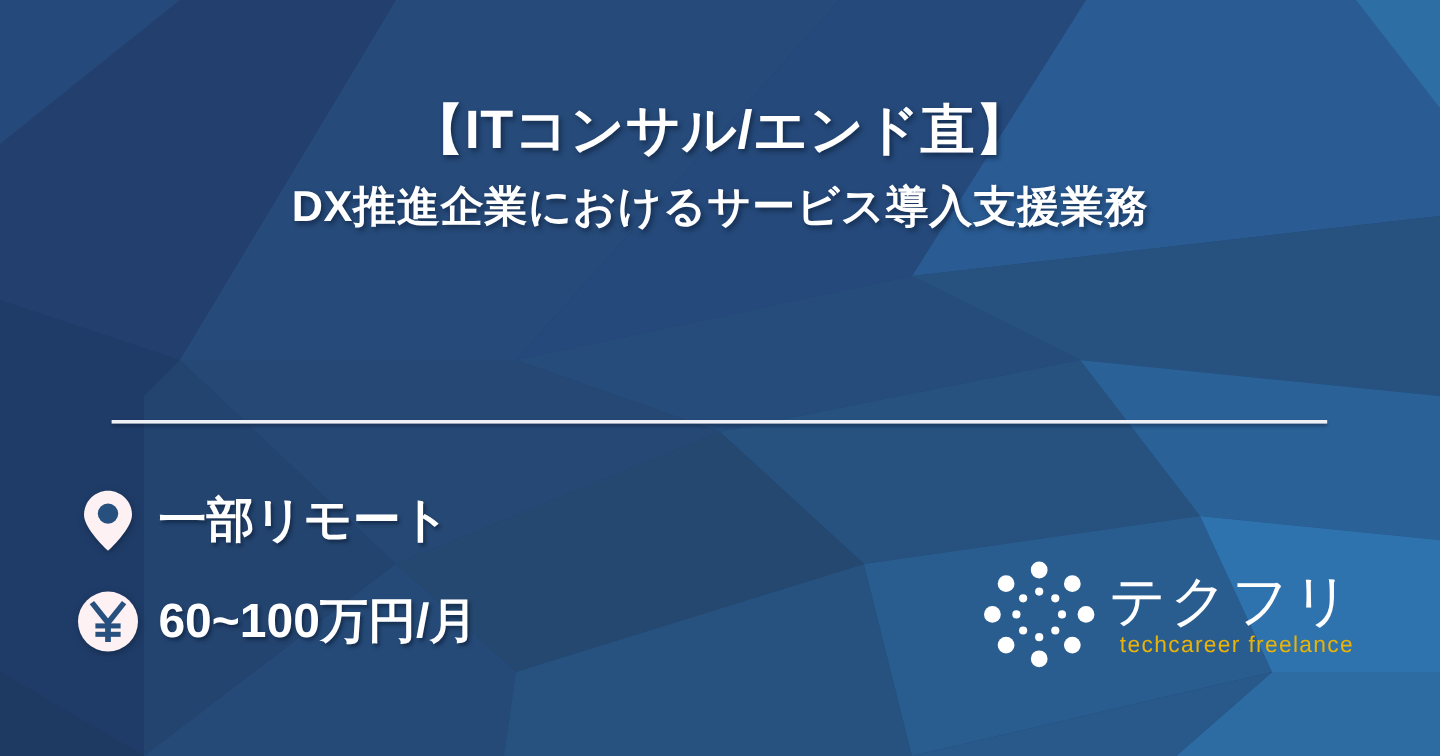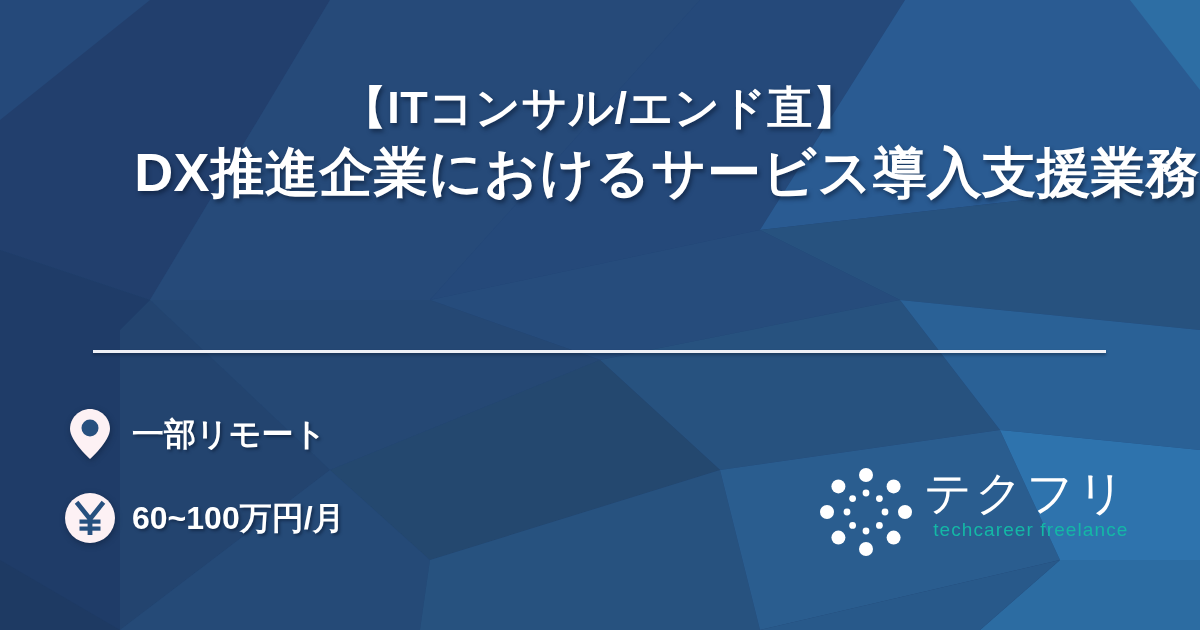--- a/index.html
+++ b/index.html
@@ -44,21 +44,21 @@
     color: #ffffff;
     font-weight: bold;
     font-size: 45px;
     line-height: 64px;
     letter-spacing: 0.5px;
     white-space: nowrap;
     text-shadow: 2px 3px 4px rgba(8, 22, 45, 0.55);
   }
   .title-line.l1 { font-size: 45px; }
   .title-line.l2 { font-size: 45px; }
-  .title-line.l3 { font-size: 54px; text-align: right; }
+  .title-line.l3 { font-size: 36px; }
 
   
   .divider {
     position: absolute;
     left: 93px;
     top: 350px;
     width: 1013px;
     height: 3px;
     background: #eef0f6;
     box-shadow: 0 2px 3px rgba(8, 22, 45, 0.45);
@@ -88,36 +88,36 @@
     flex: 0 0 56px;
     display: flex;
     align-items: center;
     justify-content: center;
     filter: drop-shadow(1px 2px 3px rgba(8, 22, 45, 0.45));
   }
   .info-icon svg { display: block; }
   .info-label {
     color: #ffffff;
     font-weight: bold;
-    font-size: 32px;
+    font-size: 40px;
     line-height: 40px;
     white-space: nowrap;
     margin-left: 14px;
     text-shadow: 2px 2px 3px rgba(8, 22, 45, 0.5);
   }
 
   
   .logo-block {
     position: absolute;
     left: 818px;
     top: 466px;
     width: 330px;
     height: 92px;
     display: flex;
-    align-items: flex-start;
+    align-items: center;
   }
   .logo-mark {
     width: 96px;
     height: 92px;
     flex: 0 0 96px;
   }
   .logo-mark svg { display: block; }
   .logo-text {
     margin-left: 10px;
     display: flex;
@@ -126,21 +126,21 @@
   }
   .logo-jp {
     color: #ffffff;
     font-size: 47px;
     line-height: 54px;
     letter-spacing: 3px;
     font-weight: normal;
     white-space: nowrap;
   }
   .logo-en {
-    color: #14b8a6;
+    color: #eab308;
     font-size: 19px;
     line-height: 24px;
     letter-spacing: 1.1px;
     white-space: nowrap;
     text-align: right;
     margin-top: -2px;
   }
 </style>
 </head>
 <body>

